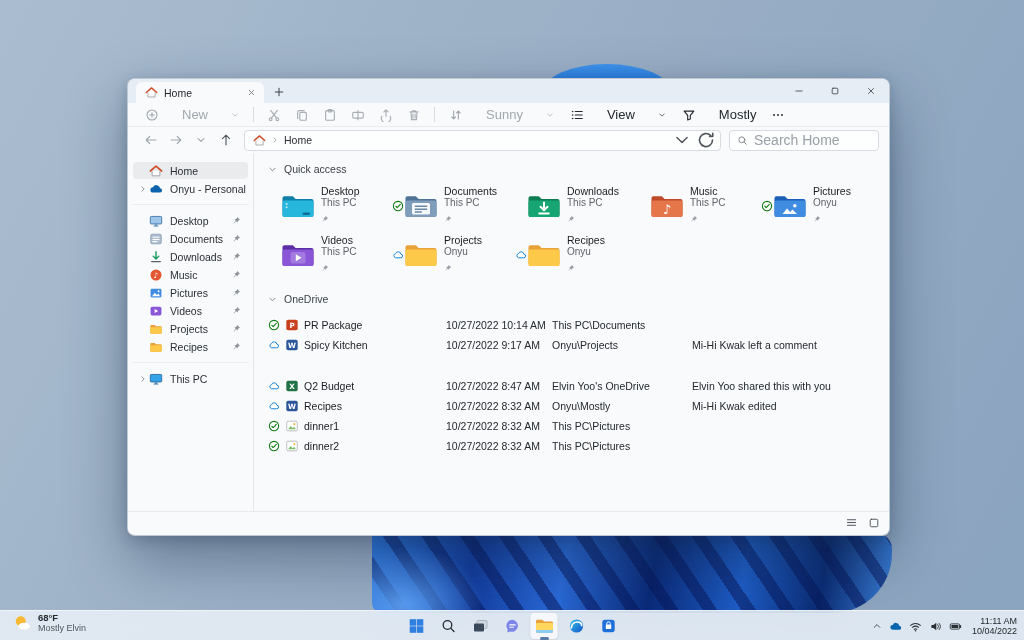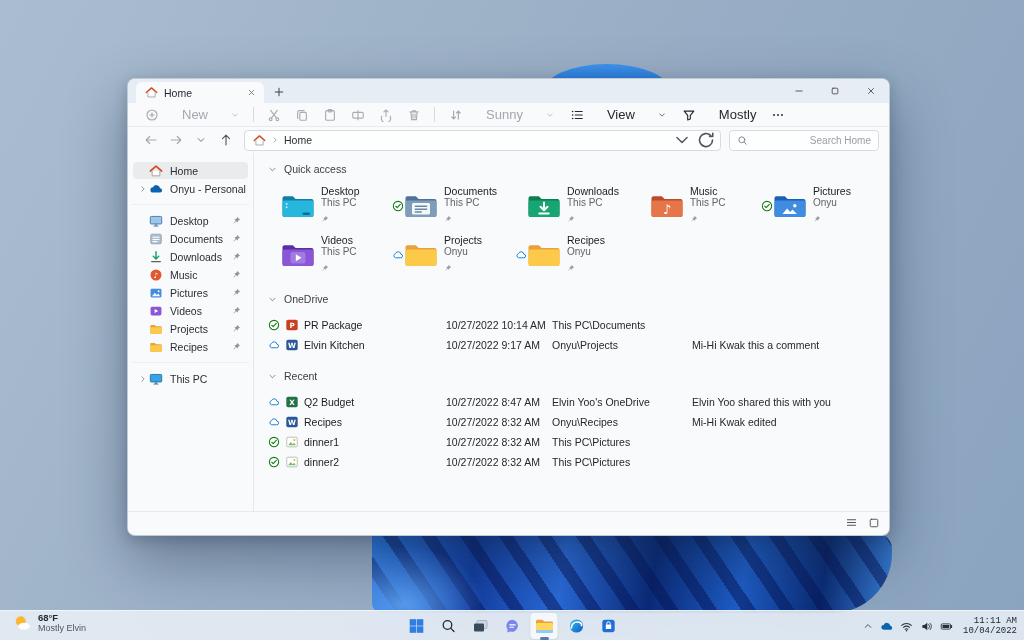--- a/index.html
+++ b/index.html
@@ -56,22 +56,22 @@
   .nav-btn { width:25px; height:22px; display:flex; align-items:center; justify-content:center;
     border-radius:4px; color:#50565c; }
   .nav-btn.disabled { color:#a2a8ae; }
   #addressbar { flex:1; height:21px; margin:0 8px 0 6px; background:#fdfefe; border:1px solid #d7dbdf;
     border-radius:4px; display:flex; align-items:center; padding:0 4px 0 8px; gap:5px; }
   #addressbar .crumb { font-size:10.5px; color:#2a2f34; }
   #addressbar .crumb-sep { color:#7a8086; font-size:9px; }
   .addr-spacer { flex:1; }
   #searchbox { width:150px; height:21px; background:#fdfefe; border:1px solid #d7dbdf; border-radius:4px;
     display:flex; align-items:center; padding:0 7px; gap:6px; }
-  #searchbox input { border:0; outline:0; background:transparent; width:100%; font-size:10px;
-    color:#2a2f34; font-family:inherit;text-align:right; }
+  #searchbox input { border:0; outline:0; background:transparent; width:100%; font-size:14px;
+    color:#2a2f34; font-family:inherit; }
   #searchbox input::placeholder { color:#9aa0a6; }
 
   #body { display:flex; height:358px; }
   #sidebar { width:139px; border-right:1px solid #e4e7ea; padding-top:8px; }
   .side-item { height:17px; margin:1px 5px; border-radius:4px; display:flex; align-items:center;
     font-size:10.5px; color:#2a2f34; padding-left:3px; }
   .side-item.selected { background:rgba(0,0,0,.06); }
   .side-chev { width:13px; display:flex; justify-content:center; color:#5f646a; }
   .side-icon { margin-right:7px; }
   .side-pin { margin-left:auto; margin-right:7px; color:#8e9artcolor; color:#8e949a; }
@@ -109,21 +109,21 @@
   #weather .w-cond { font-size:9px; color:#50565c; line-height:11px; }
   #task-center { position:absolute; left:50%; transform:translateX(-50%); height:30px;
     display:flex; align-items:center; gap:5px; }
   .task-btn { width:27px; height:26px; border-radius:4px; display:flex; align-items:center;
     justify-content:center; position:relative; }
   .task-btn.active { background:rgba(255,255,255,.68); box-shadow:0 1px 2px rgba(0,0,0,.08); }
   .task-btn.active::after { content:""; position:absolute; bottom:-1px; left:50%; transform:translateX(-50%);
     width:9px; height:3px; border-radius:2px; background:#5a7aa8; }
   #tray { position:absolute; right:7px; top:0; height:30px; display:flex; align-items:center; gap:7px; }
   #tray .ic { color:#2a2f34; }
-  #clock { text-align:right; font-size:9px; color:#24292e; line-height:10.5px; margin-left:3px;font-family:Liberation Mono, monospace; }
+  #clock { text-align:right; font-size:9px; color:#24292e; line-height:10.5px; margin-left:3px; }
 </style>
 </head>
 <body>
 
 <div class="bloom-petal"></div>
 <div class="bloom-band"></div>
 
 <div id="window">
 
   <div id="tabbar">
@@ -709,36 +709,28 @@
                 <svg viewBox="0 0 16 16">
                   <path d="M4.7 11.7h6.8a2.4 2.4 0 0 0 .35-4.8 3.7 3.7 0 0 0-7.1-.8 2.9 2.9 0 0 0-.05 5.6z" fill="#fff" stroke="#0078d4" stroke-width="1.2"></path>
                 </svg>
               </span>
               <span class="ic s14">
                 <svg viewBox="0 0 16 16">
                   <rect x="1.5" y="2" width="13" height="12" rx="2" fill="#2b579a"></rect>
                   <text x="8" y="11.3" text-anchor="middle" font-size="8.2" font-weight="bold" fill="#fff" font-family="DejaVu Sans">W</text>
                 </svg>
               </span>
-              <span class="fr-name">Elvin Kitchen</span>
+              <span class="fr-name">Spicy Kitchen</span>
             </span>
             <span>10/27/2022 9:17 AM</span>
             <span>Onyu\Projects</span>
-            <span>Mi-Hi Kwak this a comment</span>
+            <span>Mi-Hi Kwak left a comment</span>
           </div>
         </div>
       <div class="sec-gap"></div>
-      <div class="section-header">
-        <span class="ic s9">
-            <svg viewBox="0 0 16 16">
-              <path d="M3.5 5.8 8 10.3l4.5-4.5" fill="none" stroke="currentColor" stroke-width="1.3" stroke-linecap="round" stroke-linejoin="round"></path>
-            </svg>
-          </span>
-        <span>Recent</span>
-      </div>
       <div class="rows" id="recent-rows">
           <div class="file-row">
             <span class="cell-name">
               <span class="ic s12">
                 <svg viewBox="0 0 16 16">
                   <path d="M4.7 11.7h6.8a2.4 2.4 0 0 0 .35-4.8 3.7 3.7 0 0 0-7.1-.8 2.9 2.9 0 0 0-.05 5.6z" fill="#fff" stroke="#0078d4" stroke-width="1.2"></path>
                 </svg>
               </span>
               <span class="ic s14">
                 <svg viewBox="0 0 16 16">
@@ -761,21 +753,21 @@
               </span>
               <span class="ic s14">
                 <svg viewBox="0 0 16 16">
                   <rect x="1.5" y="2" width="13" height="12" rx="2" fill="#2b579a"></rect>
                   <text x="8" y="11.3" text-anchor="middle" font-size="8.2" font-weight="bold" fill="#fff" font-family="DejaVu Sans">W</text>
                 </svg>
               </span>
               <span class="fr-name">Recipes</span>
             </span>
             <span>10/27/2022 8:32 AM</span>
-            <span>Onyu\Recipes</span>
+            <span>Onyu\Mostly</span>
             <span>Mi-Hi Kwak edited</span>
           </div>
           <div class="file-row">
             <span class="cell-name">
               <span class="ic s12">
                 <svg viewBox="0 0 16 16">
                   <circle cx="8" cy="8" r="6.2" fill="#fff" stroke="#107c10" stroke-width="1.4"></circle>
                   <path d="m4.9 8.3 2 2 4.2-4.4" fill="none" stroke="#107c10" stroke-width="1.5" stroke-linecap="round" stroke-linejoin="round"></path>
                 </svg>
               </span>

